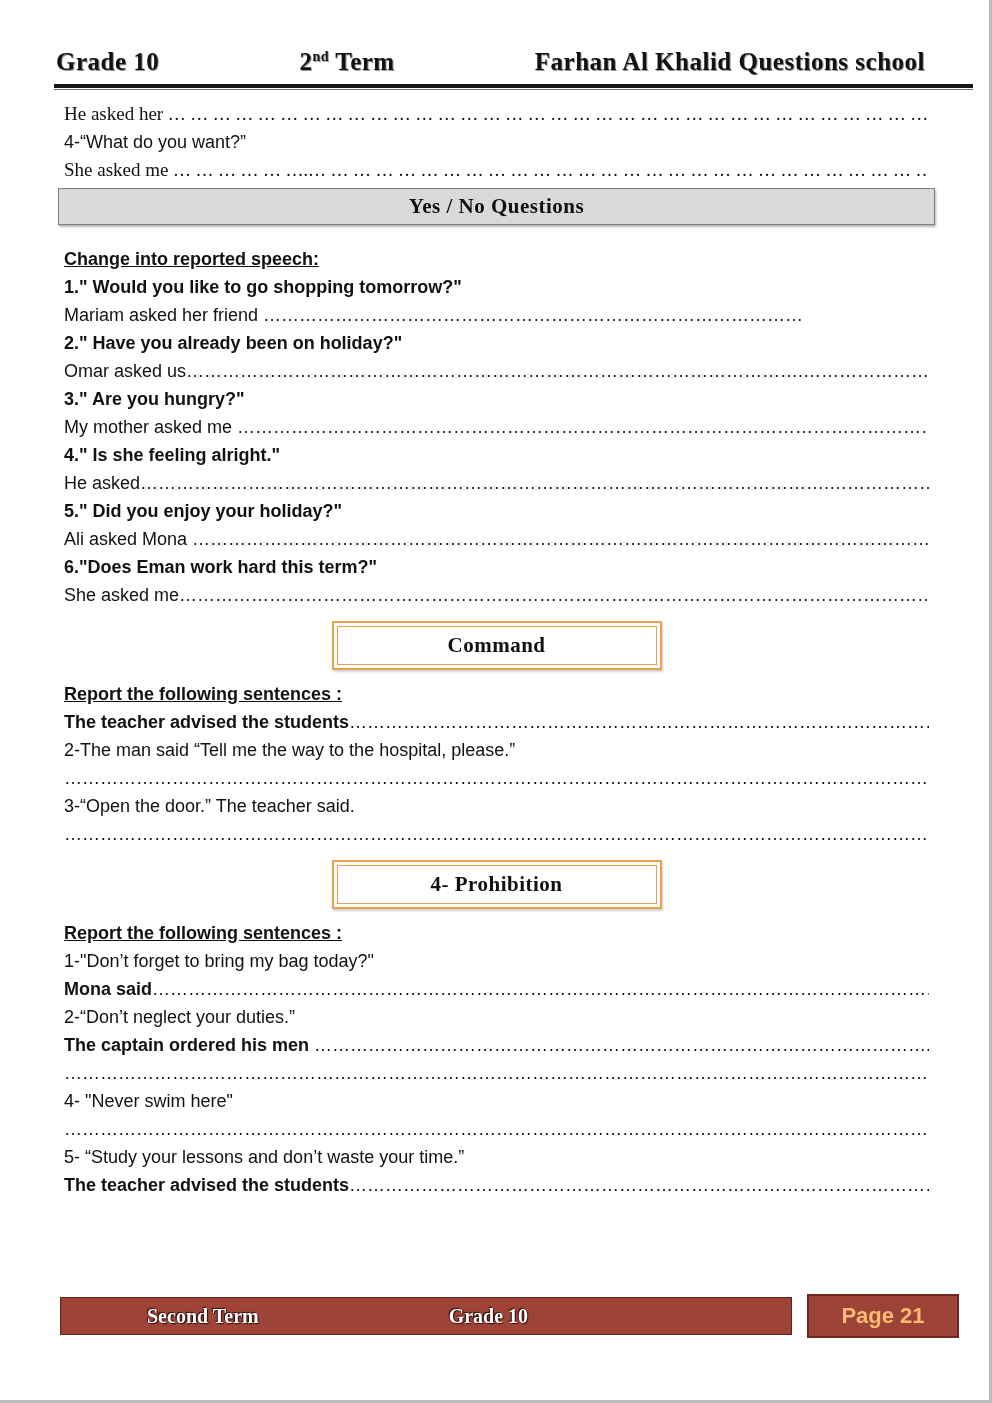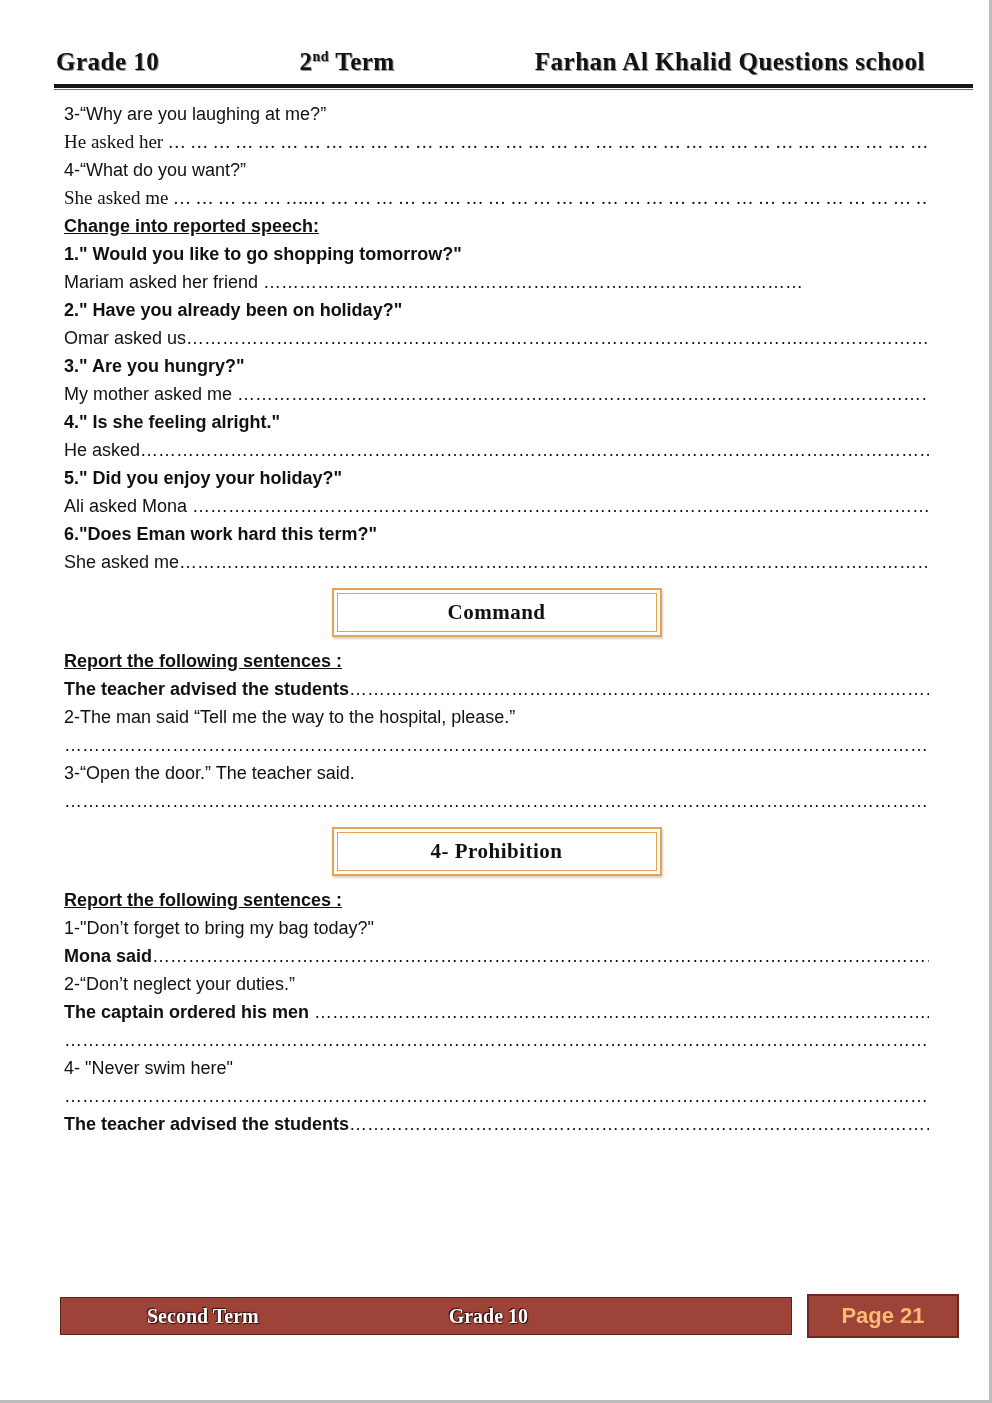--- a/index.html
+++ b/index.html
@@ -102,25 +102,25 @@
   <header class="header">
     <span class="deco">Grade 10</span>
     <span class="deco"><span>2</span><sup>nd</sup><span> Term</span></span>
     <span class="deco">Farhan Al Khalid Questions school</span>
   </header>
   <div class="rule"></div>
   <div class="rule2"></div>
 
   <main class="content">
 
-    <div class="line">3-“Why are you laughing at me?”</div>
     <div class="line"><span class="serifb">He asked her</span><span class="serif"> … … … … … … … … … … … … … … … … … … … … … … … … … … … … … … … … … … … … … … … … … … … … … … … … … …</span></div>
     <div class="line">4-“What do you want?”</div>
     <div class="line"><span class="serifb">She asked me</span><span class="serif"> … … … … … ….… … … … … … … … … … … … … … … … … … … … … … … … … … … … … … … … … … … … … … … … … … …</span></div>
 
+    <div class="banner-gray">Yes / No Questions</div>
     <div class="instruction">Change into reported speech:</div>
 
     <div class="line b">1." Would you like to go shopping tomorrow?"</div>
     <div class="line">Mariam asked her friend ………………………………………………………………………………</div>
     <div class="line b">2." Have you already been on holiday?"</div>
     <div class="line">Omar asked us………………………………………………………………………………………….…………………………</div>
     <div class="line b">3." Are you hungry?"</div>
     <div class="line">My mother asked me ……………………………………………………………………………………………………………….</div>
     <div class="line b">4." Is she feeling alright."</div>
     <div class="line">He asked…………………………………………………………………………………………………….……………………….</div>
@@ -145,20 +145,21 @@
     </div>
     <div class="instruction">Report the following sentences :</div>
 
     <div class="line">1-"Don’t forget to bring my bag today?"</div>
     <div class="line"><span class="b">Mona said</span><span>………………………………………………………………………………………………………………………………….</span></div>
     <div class="line">2-“Don’t neglect your duties.”</div>
     <div class="line"><span class="b">The captain ordered his men </span><span>…………………………………………………………………………………………..</span></div>
     <div class="line">…………………………………………………………………………………………………………………………………………………….……</div>
     <div class="line">4- "Never swim here"</div>
     <div class="line">………………………………………………………………………………………………………………………………………………………………</div>
+    <div class="line">5- “Study your lessons and don’t waste your time.”</div>
     <div class="line"><span class="b">The teacher advised the students</span><span>…………………………………………………………………………………………..</span></div>
 
   </main>
 
   <footer class="footer">
     <div class="footer-bar">
       <span class="footer-deco t1">Second Term</span>
       <span class="footer-deco t2">Grade 10</span>
     </div>
     <div class="page-box">Page 21</div>

